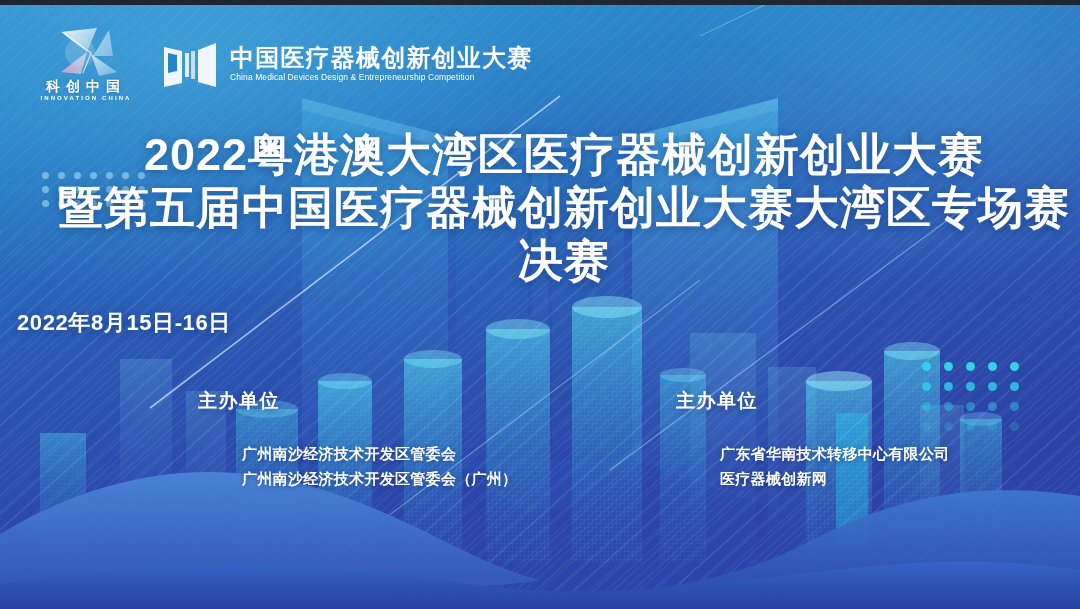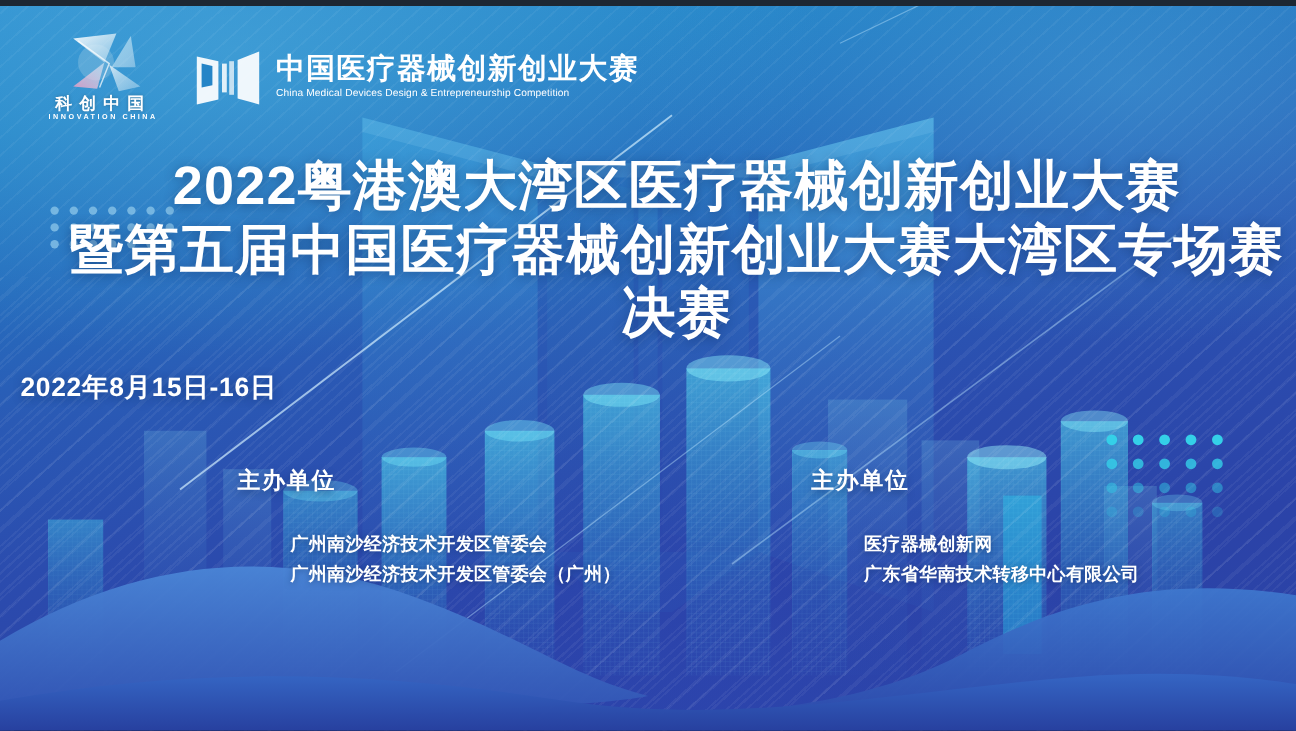--- a/index.html
+++ b/index.html
@@ -444,18 +444,18 @@
   <div class="orgs">
 
     <div class="org-block" id="org-host">
       <div class="heading">主办单位</div>
       <div class="line">广州南沙经济技术开发区管委会</div>
       <div class="line">广州南沙经济技术开发区管委会（广州）</div>
     </div>
 
     <div class="org-block" id="org-coorg">
       <div class="heading">主办单位</div>
+      <div class="line">广东省华南技术转移中心有限公司</div>
       <div class="line">医疗器械创新网</div>
-      <div class="line">广东省华南技术转移中心有限公司</div>
     </div>
   </div>
 
 </div>
 
 </body></html>

